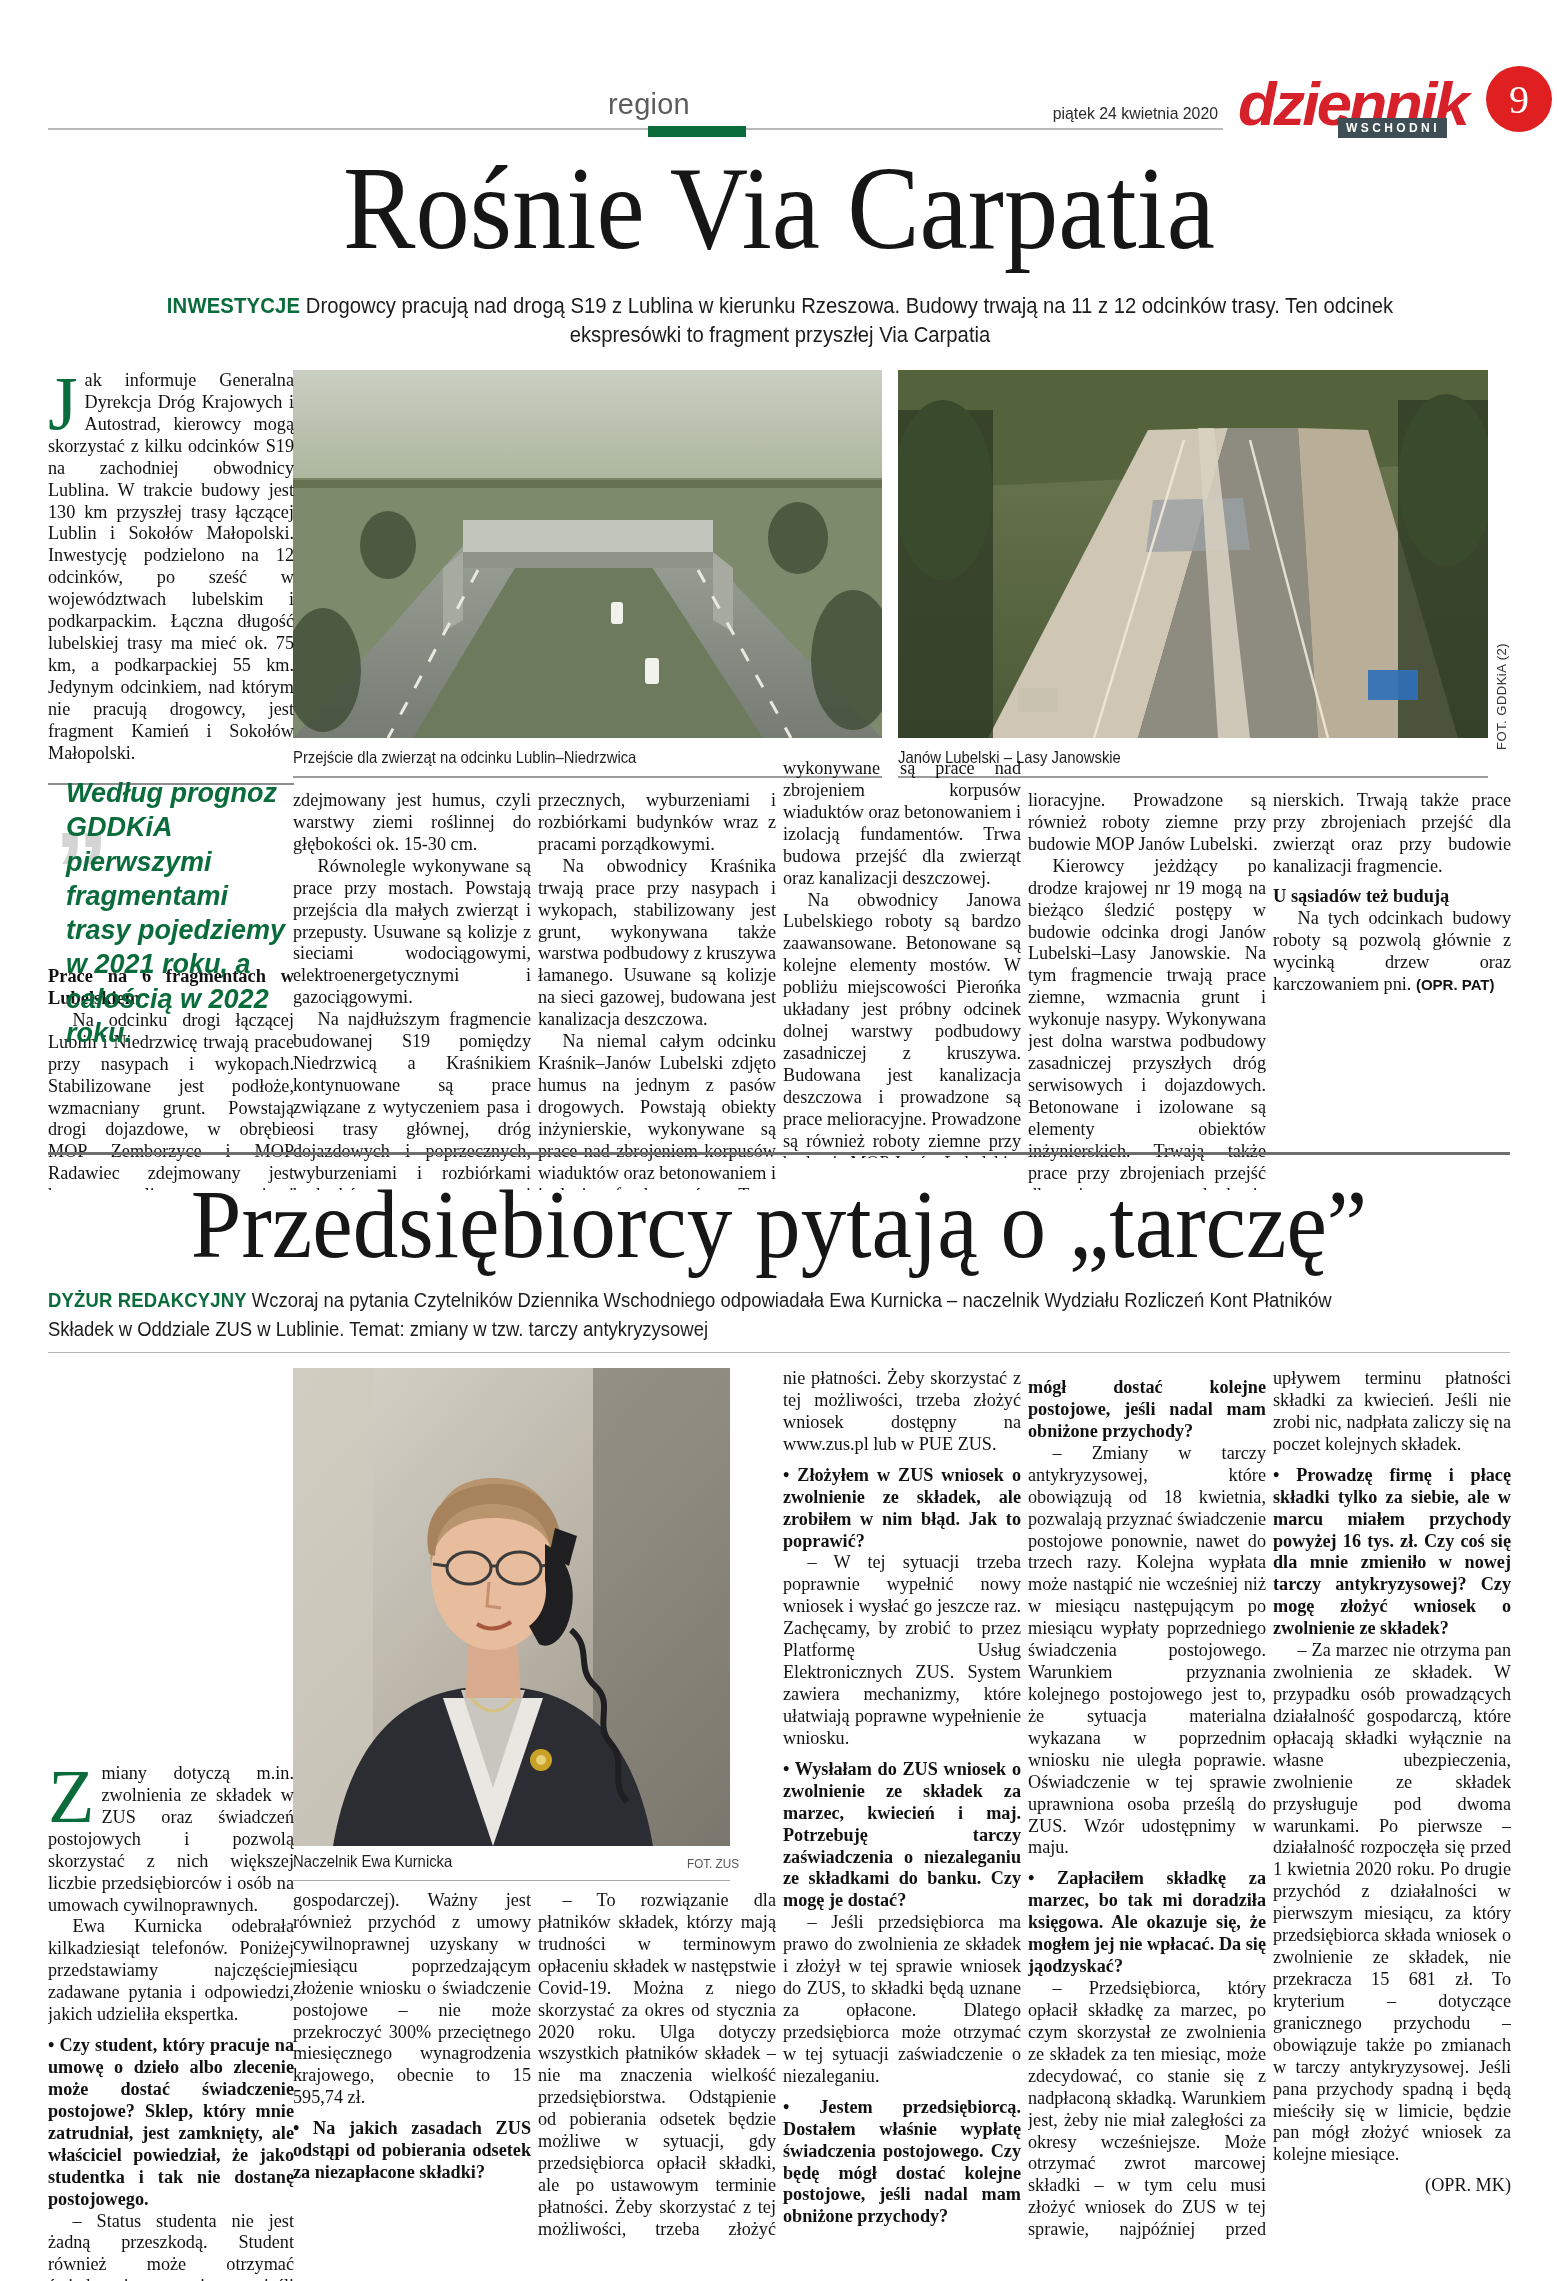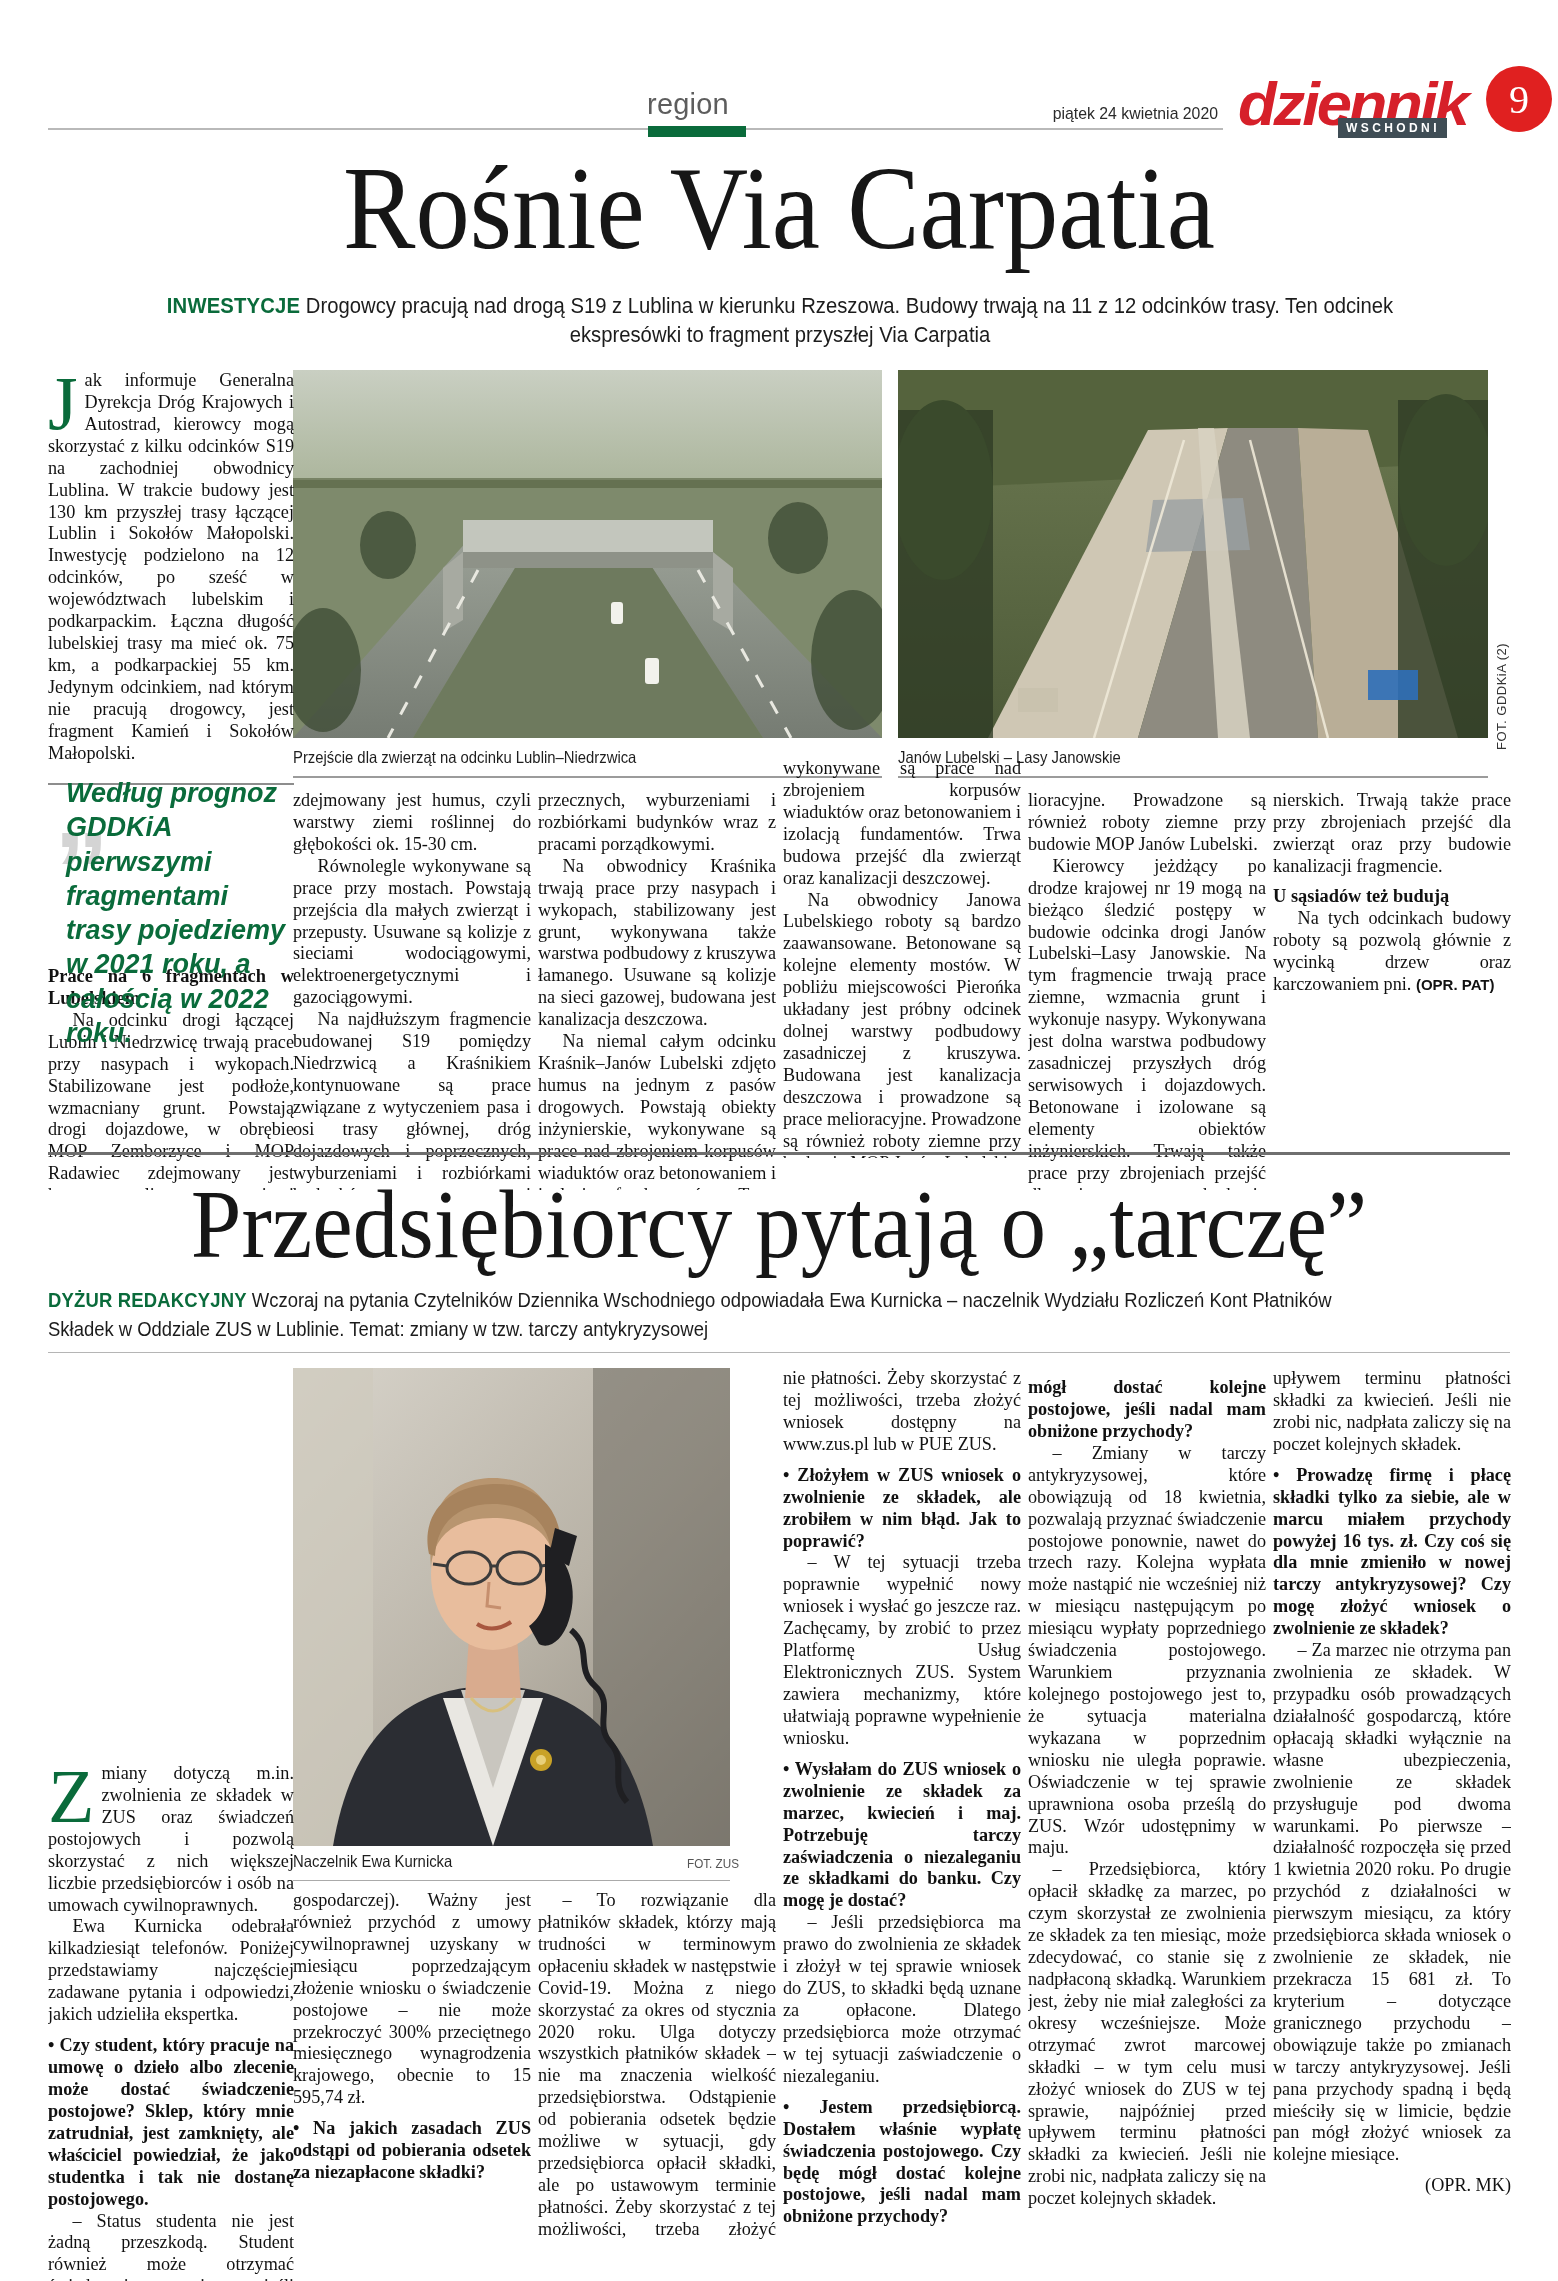--- a/index.html
+++ b/index.html
@@ -16,21 +16,21 @@
   .page { width: 1558px; height: 2281px; position: relative; padding: 0; box-sizing: border-box; }
 
   
   .masthead {
     position: absolute; left: 48px; top: 86px; width: 1462px; height: 60px;
   }
   .masthead-rule {
     position: absolute; left: 0; top: 42px; width: 1175px; height: 2px; background: #b9b9b9;
   }
   .section-label {
-    position: absolute; left: 560px; top: 2px; width: 160px; text-align: center;
+    position: absolute; left: 560px; top: 2px; width: 160px; 
     font-family: "Liberation Sans", sans-serif; font-size: 29px; color: #5d5d5d; letter-spacing: .2px;
   }
   .section-underline {
     position: absolute; left: 600px; top: 40px; width: 98px; height: 11px; background: #0a6b3b;
   }
   .issue-date {
     position: absolute; left: 880px; top: 18px; width: 290px; text-align: right;
     font-family: "Liberation Sans", sans-serif; font-size: 17px; color: #2b2b2b;
     transform: scaleX(.93); transform-origin: right center;
   }
@@ -364,20 +364,21 @@
     <p class="q">• Złożyłem w ZUS wniosek o zwolnienie ze składek, ale zrobiłem w nim błąd. Jak to poprawić?</p>
     <p>– W tej sytuacji trzeba poprawnie wypełnić nowy wniosek i wysłać go jeszcze raz. Zachęcamy, by zrobić to przez Platformę Usług Elektronicznych ZUS. System zawiera mechanizmy, które ułatwiają poprawne wypełnienie wniosku.</p>
     <p class="q">• Wysłałam do ZUS wniosek o zwolnienie ze składek za marzec, kwiecień i maj. Potrzebuję tarczy zaświadczenia o niezaleganiu ze składkami do banku. Czy mogę je dostać?</p>
     <p>– Jeśli przedsiębiorca ma prawo do zwolnienia ze składek i złożył w tej sprawie wniosek do ZUS, to składki będą uznane za opłacone. Dlatego przedsiębiorca może otrzymać w tej sytuacji zaświadczenie o niezaleganiu.</p>
     <p class="q">• Jestem przedsiębiorcą. Dostałem właśnie wypłatę świadczenia postojowego. Czy będę mógł dostać kolejne postojowe, jeśli nadal mam obniżone przychody?</p>
   </div>
 
   <div class="col" style="left:1028px; top:1368px; width:238px; height:872px;">
     <p class="q noind">mógł dostać kolejne postojowe, jeśli nadal mam obniżone przychody?</p>
     <p>– Zmiany w tarczy antykryzysowej, które obowiązują od 18 kwietnia, pozwalają przyznać świadczenie postojowe ponownie, nawet do trzech razy. Kolejna wypłata może nastąpić nie wcześniej niż w miesiącu następującym po miesiącu wypłaty poprzedniego świadczenia postojowego. Warunkiem przyznania kolejnego postojowego jest to, że sytuacja materialna wykazana w poprzednim wniosku nie uległa poprawie. Oświadczenie w tej sprawie uprawniona osoba prześlą do ZUS. Wzór udostępnimy w maju.</p>
+    <p class="q">• Zapłaciłem składkę za marzec, bo tak mi doradziła księgowa. Ale okazuje się, że mogłem jej nie wpłacać. Da się jąodzyskać?</p>
     <p>– Przedsiębiorca, który opłacił składkę za marzec, po czym skorzystał ze zwolnienia ze składek za ten miesiąc, może zdecydować, co stanie się z nadpłaconą składką. Warunkiem jest, żeby nie miał zaległości za okresy wcześniejsze. Może otrzymać zwrot marcowej składki – w tym celu musi złożyć wniosek do ZUS w tej sprawie, najpóźniej przed upływem terminu płatności składki za kwiecień. Jeśli nie zrobi nic, nadpłata zaliczy się na poczet kolejnych składek.</p>
   </div>
 
   <div class="col" style="left:1273px; top:1368px; width:238px; height:872px;">
     <p class="noind">upływem terminu płatności składki za kwiecień. Jeśli nie zrobi nic, nadpłata zaliczy się na poczet kolejnych składek.</p>
     <p class="q">• Prowadzę firmę i płacę składki tylko za siebie, ale w marcu miałem przychody powyżej 16 tys. zł. Czy coś się dla mnie zmieniło w nowej tarczy antykryzysowej? Czy mogę złożyć wniosek o zwolnienie ze składek?</p>
     <p>– Za marzec nie otrzyma pan zwolnienia ze składek. W przypadku osób prowadzących działalność gospodarczą, które opłacają składki wyłącznie na własne ubezpieczenia, zwolnienie ze składek przysługuje pod dwoma warunkami. Po pierwsze – działalność rozpoczęła się przed 1 kwietnia 2020 roku. Po drugie przychód z działalności w pierwszym miesiącu, za który przedsiębiorca składa wniosek o zwolnienie ze składek, nie przekracza 15 681 zł. To kryterium – dotyczące granicznego przychodu – obowiązuje także po zmianach w tarczy antykryzysowej. Jeśli pana przychody spadną i będą mieściły się w limicie, będzie pan mógł złożyć wniosek za kolejne miesiące.</p>
     <p class="noind" style="text-align:right; margin-top:.5em;">(OPR. MK)</p>
   </div>
 

